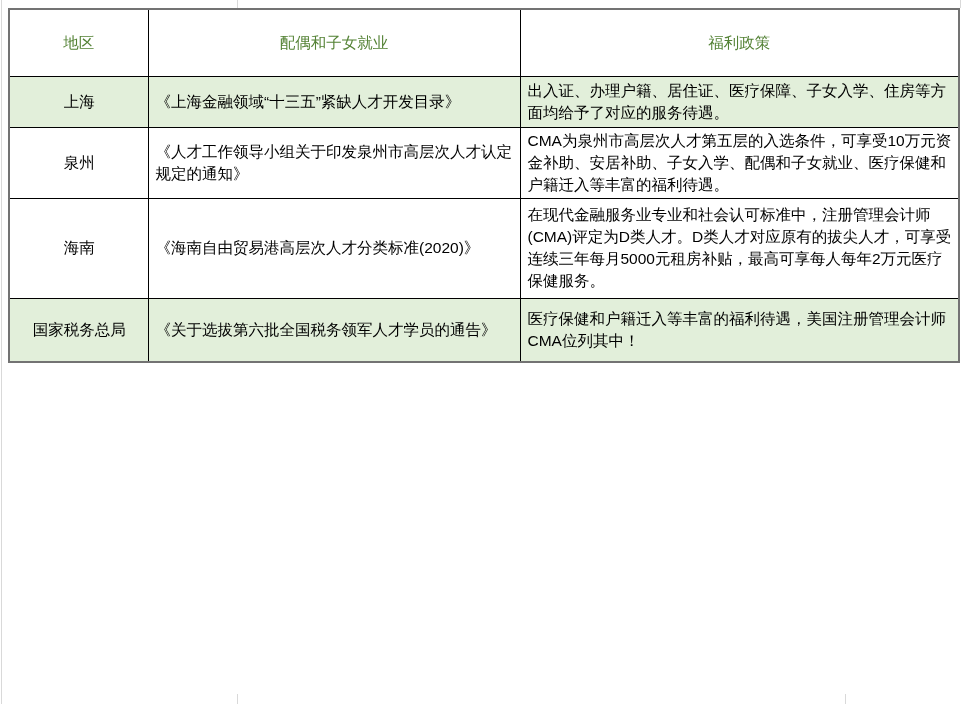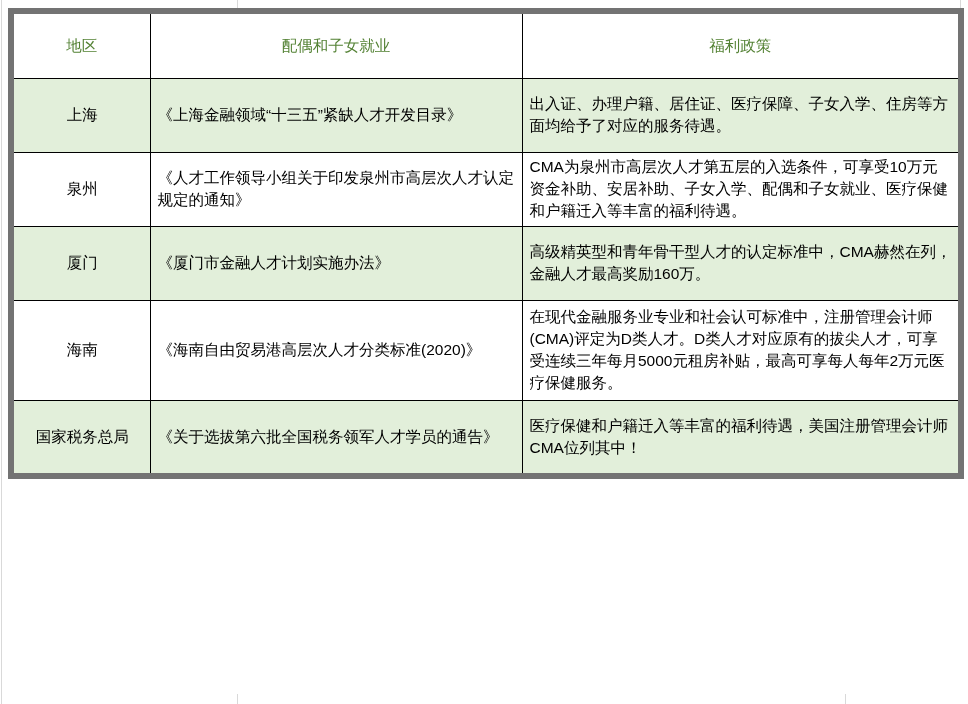--- a/index.html
+++ b/index.html
@@ -17,43 +17,43 @@
     width: 1px;
     background: #d9d9d9;
   }
   table.policy-table {
     position: absolute;
     left: 8px;
     top: 8px;
     width: 950px;
     border-collapse: collapse;
     table-layout: fixed;
-    border: 6px solid #737373;
+    border: 2px solid #737373;
   }
   table.policy-table td, table.policy-table th {
     border: 1.5px solid #000000;
     vertical-align: middle;
     font-size: 15.5px;
     line-height: 22px;
     color: #000000;
     font-weight: normal;
     padding: 2px 6px 2px 7px;
     overflow: hidden;
   }
   table.policy-table th {
     color: #548235;
     text-align: center;
     padding: 2px 4px;
   }
   td.region-cell { text-align: center; padding: 2px 4px; }
   td.document-cell, td.policy-cell { text-align: left; }
   tr.row-header   { height: 67px; }
-  tr.row-std      { height: 74px; }
+  tr.row-std      { height: 51px; }
   tr.row-tall     { height: 100px; }
-  tr.row-last     { height: 76px; }
+  tr.row-last     { height: 64px; }
   tr.row-green td { background: #e2efda; }
   tr.row-white td { background: #ffffff; }
 </style>
 </head>
 <body>
 
 <div class="screen">
 
   <div class="gridline-v" style="left:1px; top:0; height:704px;"></div>
   <div class="gridline-v" style="left:237px; top:0; height:8px;"></div>
@@ -82,25 +82,20 @@
     </tr>
 
     <tr class="row-std row-white">
       <td class="region-cell">泉州</td>
       <td class="document-cell">《人才工作领导小组关于印发泉州市高层次人才认定规定的通知》</td>
       <td class="policy-cell">CMA为泉州市高层次人才第五层的入选条件，可享受10万元资金补助、安居补助、子女入学、配偶和子女就业、医疗保健和户籍迁入等丰富的福利待遇。</td>
     </tr>
 
 
 
-    <tr class="row-std row-green">
-      <td class="region-cell">厦门</td>
-      <td class="document-cell">《厦门市金融人才计划实施办法》</td>
-      <td class="policy-cell">高级精英型和青年骨干型人才的认定标准中，CMA赫然在列，金融人才最高奖励160万。</td>
-    </tr>
 
 
 
     <tr class="row-tall row-white">
       <td class="region-cell">海南</td>
       <td class="document-cell">《海南自由贸易港高层次人才分类标准(2020)》</td>
       <td class="policy-cell">在现代金融服务业专业和社会认可标准中，注册管理会计师(CMA)评定为D类人才。D类人才对应原有的拔尖人才，可享受连续三年每月5000元租房补贴，最高可享每人每年2万元医疗保健服务。</td>
     </tr>
 
     <tr class="row-last row-green">

